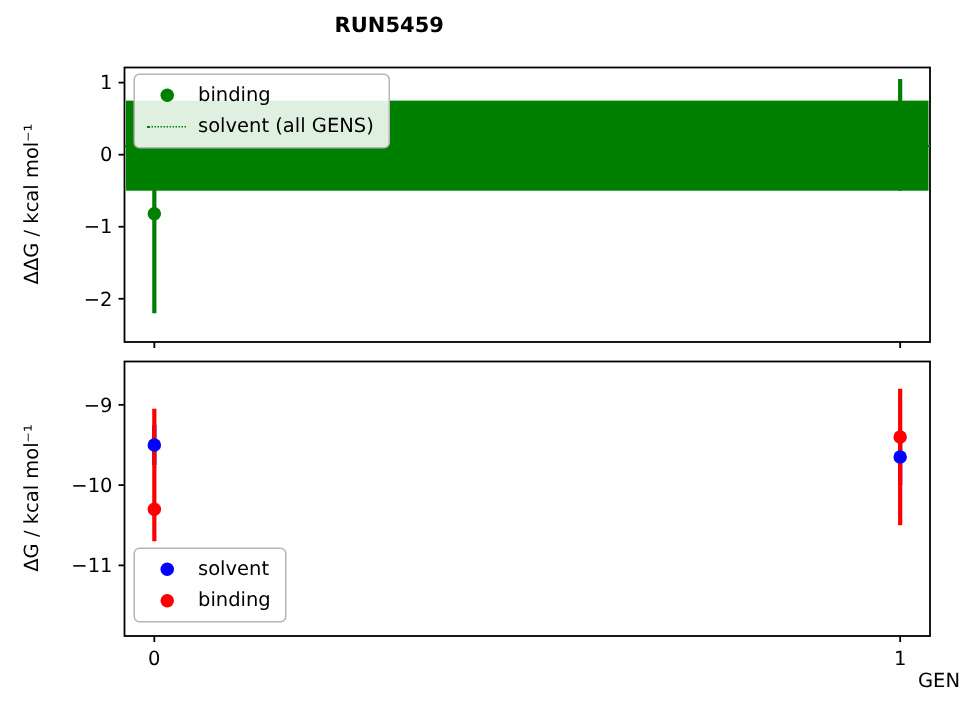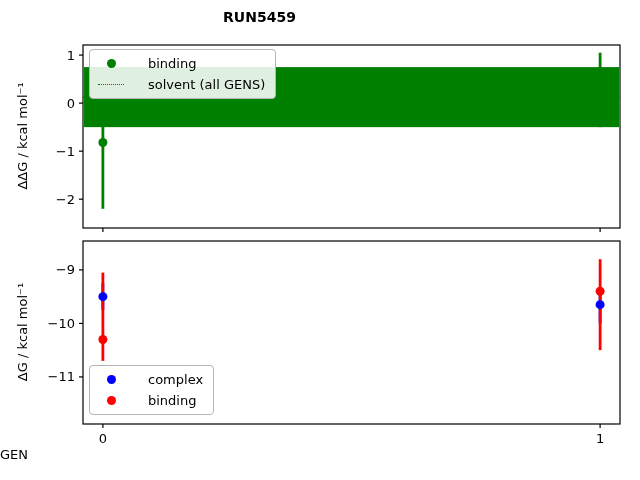--- a/index.html
+++ b/index.html
@@ -18,35 +18,35 @@
     text-align: center; font-weight: bold; font-size: 14px;
   }
   .ylabel {
     position: absolute; font-size: 13px; white-space: nowrap;
     transform: translate(-50%, -50%) rotate(-90deg);
   }
   .ylabel-top { left: 22px; top: 136px; }
   .ylabel-bottom { left: 22px; top: 332px; }
   .xlabel {
     position: absolute; top: 447px; left: 0; width: 640px;
-    text-align: left; font-size: 13px;
+    text-align: right; font-size: 13px;
   }
 
   .legend {
     position: absolute;
     background: rgba(255,255,255,0.88);
     border: 1px solid #b5b5b5;
     border-radius: 4px;
     padding: 6px 10px 6px 8px;
     display: flex; flex-direction: column; gap: 6px;
     font-size: 13px; line-height: 15px;
   }
   .legend-top { left: 89px; top: 49px; }
   .legend-bottom { left: 89px; top: 365px; }
-  .legend-row { display: flex; align-items: center; gap: 24px; text-align: center; }
+  .legend-row { display: flex; align-items: center; gap: 8px; text-align: center; }
   .handle { width: 26px; display: flex; justify-content: center; align-items: center; }
   .dot { width: 9px; height: 9px; border-radius: 50%; display: inline-block; background: #888; }
   .dotted-line { width: 26px; height: 0; border-top: 1.6px dotted #008000; display: inline-block; }
 </style>
 </head>
 <body>
 
 <div class="figure">
 
   <svg width="640" height="480" viewBox="0 0 640 480">
@@ -106,21 +106,21 @@
         </span>
       <span class="legend-label">solvent (all GENS)</span>
     </div>
   </div>
 
   <div class="legend legend-bottom">
     <div class="legend-row">
       <span class="handle">
           <span class="dot" style="background: rgb(0, 0, 255);"></span>
         </span>
-      <span class="legend-label">complex</span>
+      <span class="legend-label">solvent</span>
     </div>
     <div class="legend-row">
       <span class="handle">
           <span class="dot" style="background: rgb(255, 0, 0);"></span>
         </span>
       <span class="legend-label">binding</span>
     </div>
   </div>
 
 </div>

